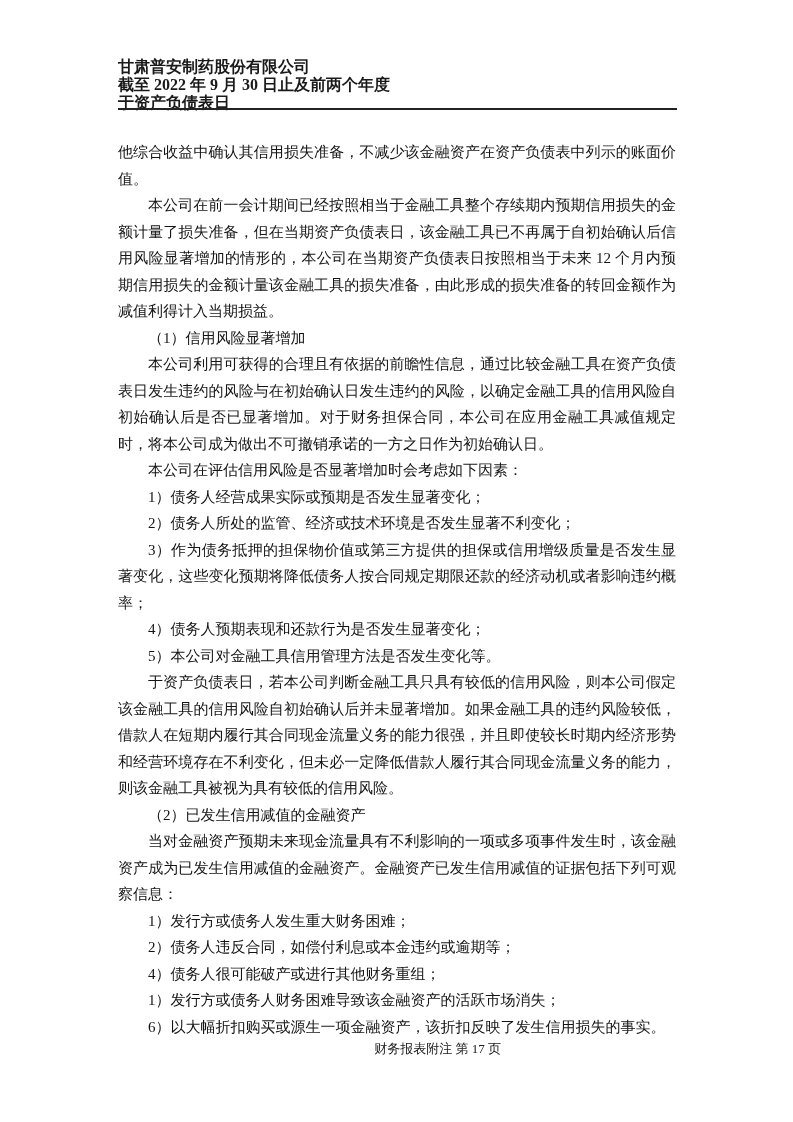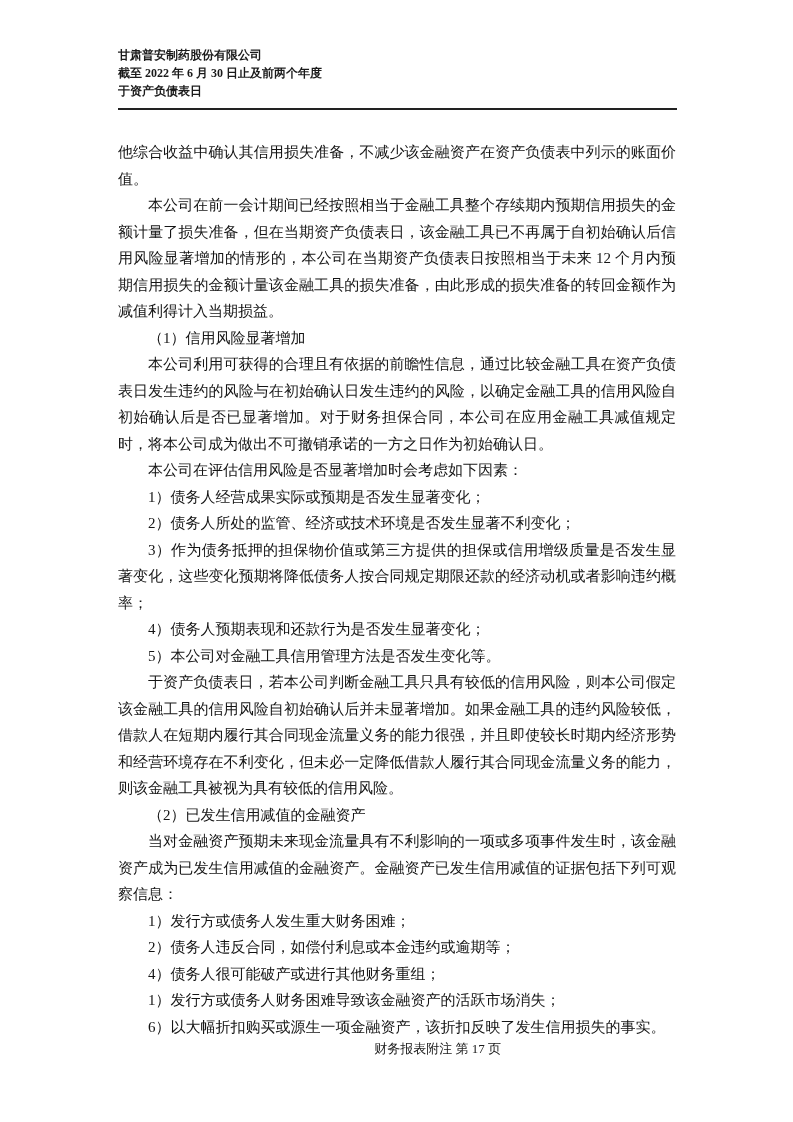--- a/index.html
+++ b/index.html
@@ -16,23 +16,23 @@
     overflow: hidden;
   }
   .page {
     position: absolute;
     inset: 0;
     background: #ffffff;
   }
   .page-header {
     position: absolute;
     left: 118px;
-    top: 46px;
+    top: 58px;
     width: 559px;
-    font-size: 12px;
+    font-size: 16px;
     line-height: 18px;
     font-weight: bold;
     color: #1a1a1a;
   }
   .header-rule {
     position: absolute;
     left: 118px;
     top: 108px;
     width: 559px;
     height: 0;
@@ -68,21 +68,21 @@
     padding-left: 41px;
   }
 </style>
 </head>
 <body>
 
 <div class="page">
 
   <header class="page-header">
     <div>甘肃普安制药股份有限公司</div>
-    <div>截至 2022 年 6 月 30 日止及前两个年度</div>
+    <div>截至 2022 年 9 月 30 日止及前两个年度</div>
     <div>于资产负债表日</div>
   </header>
 
   <div class="header-rule"></div>
 
   <main class="doc-body">
     <p class="blk flush">他综合收益中确认其信用损失准备，不减少该金融资产在资产负债表中列示的账面价值。</p>
     <p class="blk">本公司在前一会计期间已经按照相当于金融工具整个存续期内预期信用损失的金额计量了损失准备，但在当期资产负债表日，该金融工具已不再属于自初始确认后信用风险显著增加的情形的，本公司在当期资产负债表日按照相当于未来 12 个月内预期信用损失的金额计量该金融工具的损失准备，由此形成的损失准备的转回金额作为减值利得计入当期损益。</p>
     <p class="blk">（1）信用风险显著增加</p>
     <p class="blk">本公司利用可获得的合理且有依据的前瞻性信息，通过比较金融工具在资产负债表日发生违约的风险与在初始确认日发生违约的风险，以确定金融工具的信用风险自初始确认后是否已显著增加。对于财务担保合同，本公司在应用金融工具减值规定时，将本公司成为做出不可撤销承诺的一方之日作为初始确认日。</p>

